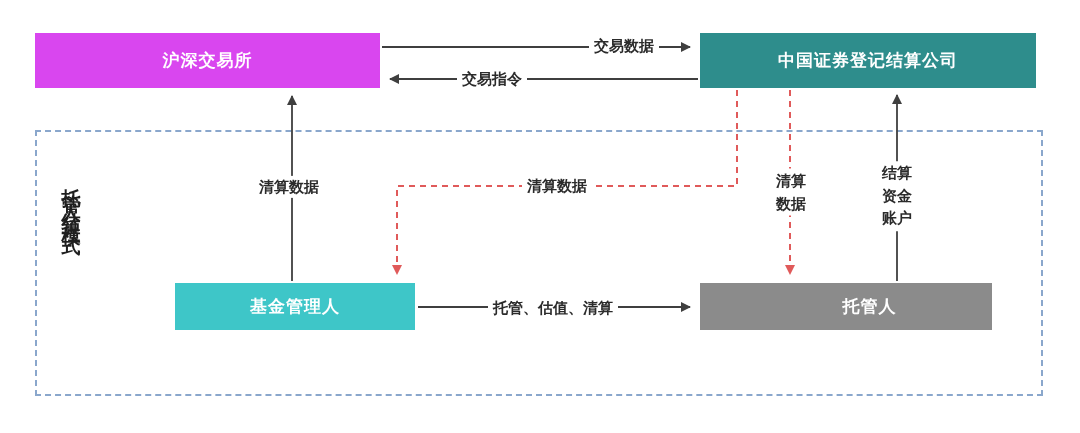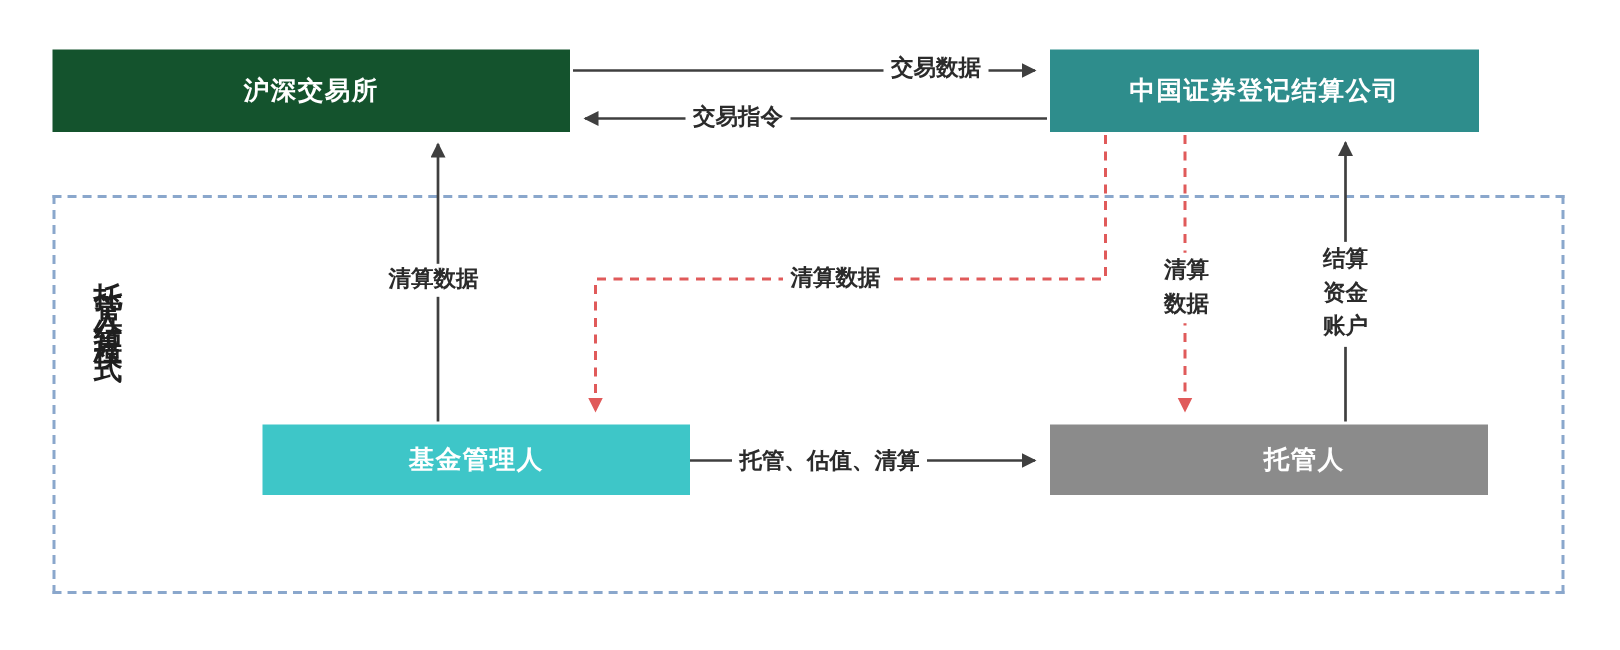--- a/index.html
+++ b/index.html
@@ -15,22 +15,22 @@
     position:absolute;left:58px;top:172px;
     writing-mode:vertical-lr;text-orientation:upright;
     font-size:19px;font-weight:700;color:#1f1f1f;letter-spacing:8px;
   }
   .arrows{position:absolute;left:0;top:0;}
   .node{
     position:absolute;display:flex;align-items:center;justify-content:center;
     color:#fff;font-size:17px;font-weight:700;letter-spacing:1px;
   }
   .node-exchange{left:35px;top:33px;width:345px;height:55px;}
-  .node-csdc{left:700px;top:33px;width:286px;height:55px;}
-  .node-fm{left:175px;top:283px;width:285px;height:47px;}
+  .node-csdc{left:700px;top:33px;width:336px;height:55px;}
+  .node-fm{left:175px;top:283px;width:240px;height:47px;}
   .node-cust{left:700px;top:283px;width:245px;height:47px;padding-left:47px;}
   .edge-label{
     position:absolute;transform:translate(-50%,-50%);
     background:#fff;padding:1px 5px;font-size:15px;font-weight:600;
     color:#2b2b2b;white-space:nowrap;line-height:1.35;
   }
   .edge-label.wrap2{
     width:32px;white-space:normal;text-align:center;padding:1px 3px;line-height:1.5;
   }
   .lbl-trade{left:597px;top:46px;margin-left:27px;}
@@ -66,21 +66,21 @@
     <line x1="382" y1="47" x2="690" y2="47" stroke-width="1.8" marker-end="url(#mDark)" style="stroke: rgb(63, 63, 63);"></line>
     <line x1="698" y1="79" x2="390" y2="79" stroke-width="1.8" marker-end="url(#mDark)" style="stroke: rgb(63, 63, 63);"></line>
     <line x1="292" y1="281" x2="292" y2="96" stroke-width="1.8" marker-end="url(#mDark)" style="stroke: rgb(63, 63, 63);"></line>
     <line x1="418" y1="307" x2="690" y2="307" stroke-width="1.8" marker-end="url(#mDark)" style="stroke: rgb(63, 63, 63);"></line>
     <line x1="897" y1="281" x2="897" y2="95" stroke-width="1.8" marker-end="url(#mDark)" style="stroke: rgb(63, 63, 63);"></line>
 
     <polyline points="737,90 737,186 397,186 397,274" fill="none" stroke-width="2" stroke-dasharray="6 5" marker-end="url(#mRed)" style="stroke: rgb(224, 90, 90);"></polyline>
     <line x1="790" y1="90" x2="790" y2="274" stroke-width="2" stroke-dasharray="6 5" marker-end="url(#mRed)" style="stroke: rgb(224, 90, 90);"></line>
   </svg>
 
-  <div class="node node-exchange" style="background-color: #14532d;">沪深交易所</div>
+  <div class="node node-exchange" style="background-color: #d946ef;">沪深交易所</div>
   <div class="node node-csdc" style="background-color: rgb(46, 141, 140);">中国证券登记结算公司</div>
   <div class="node node-fm" style="background-color: rgb(62, 198, 200);">基金管理人</div>
   <div class="node node-cust" style="background-color: rgb(139, 139, 139);">托管人</div>
 
   <div class="edge-label lbl-trade">交易数据</div>
   <div class="edge-label lbl-settle">交易指令</div>
   <div class="edge-label lbl-instr">清算数据</div>
   <div class="edge-label lbl-clear-fm">清算数据</div>
   <div class="edge-label wrap2 lbl-clear-cust">清算数据</div>
   <div class="edge-label lbl-custody">托管、估值、清算</div>

